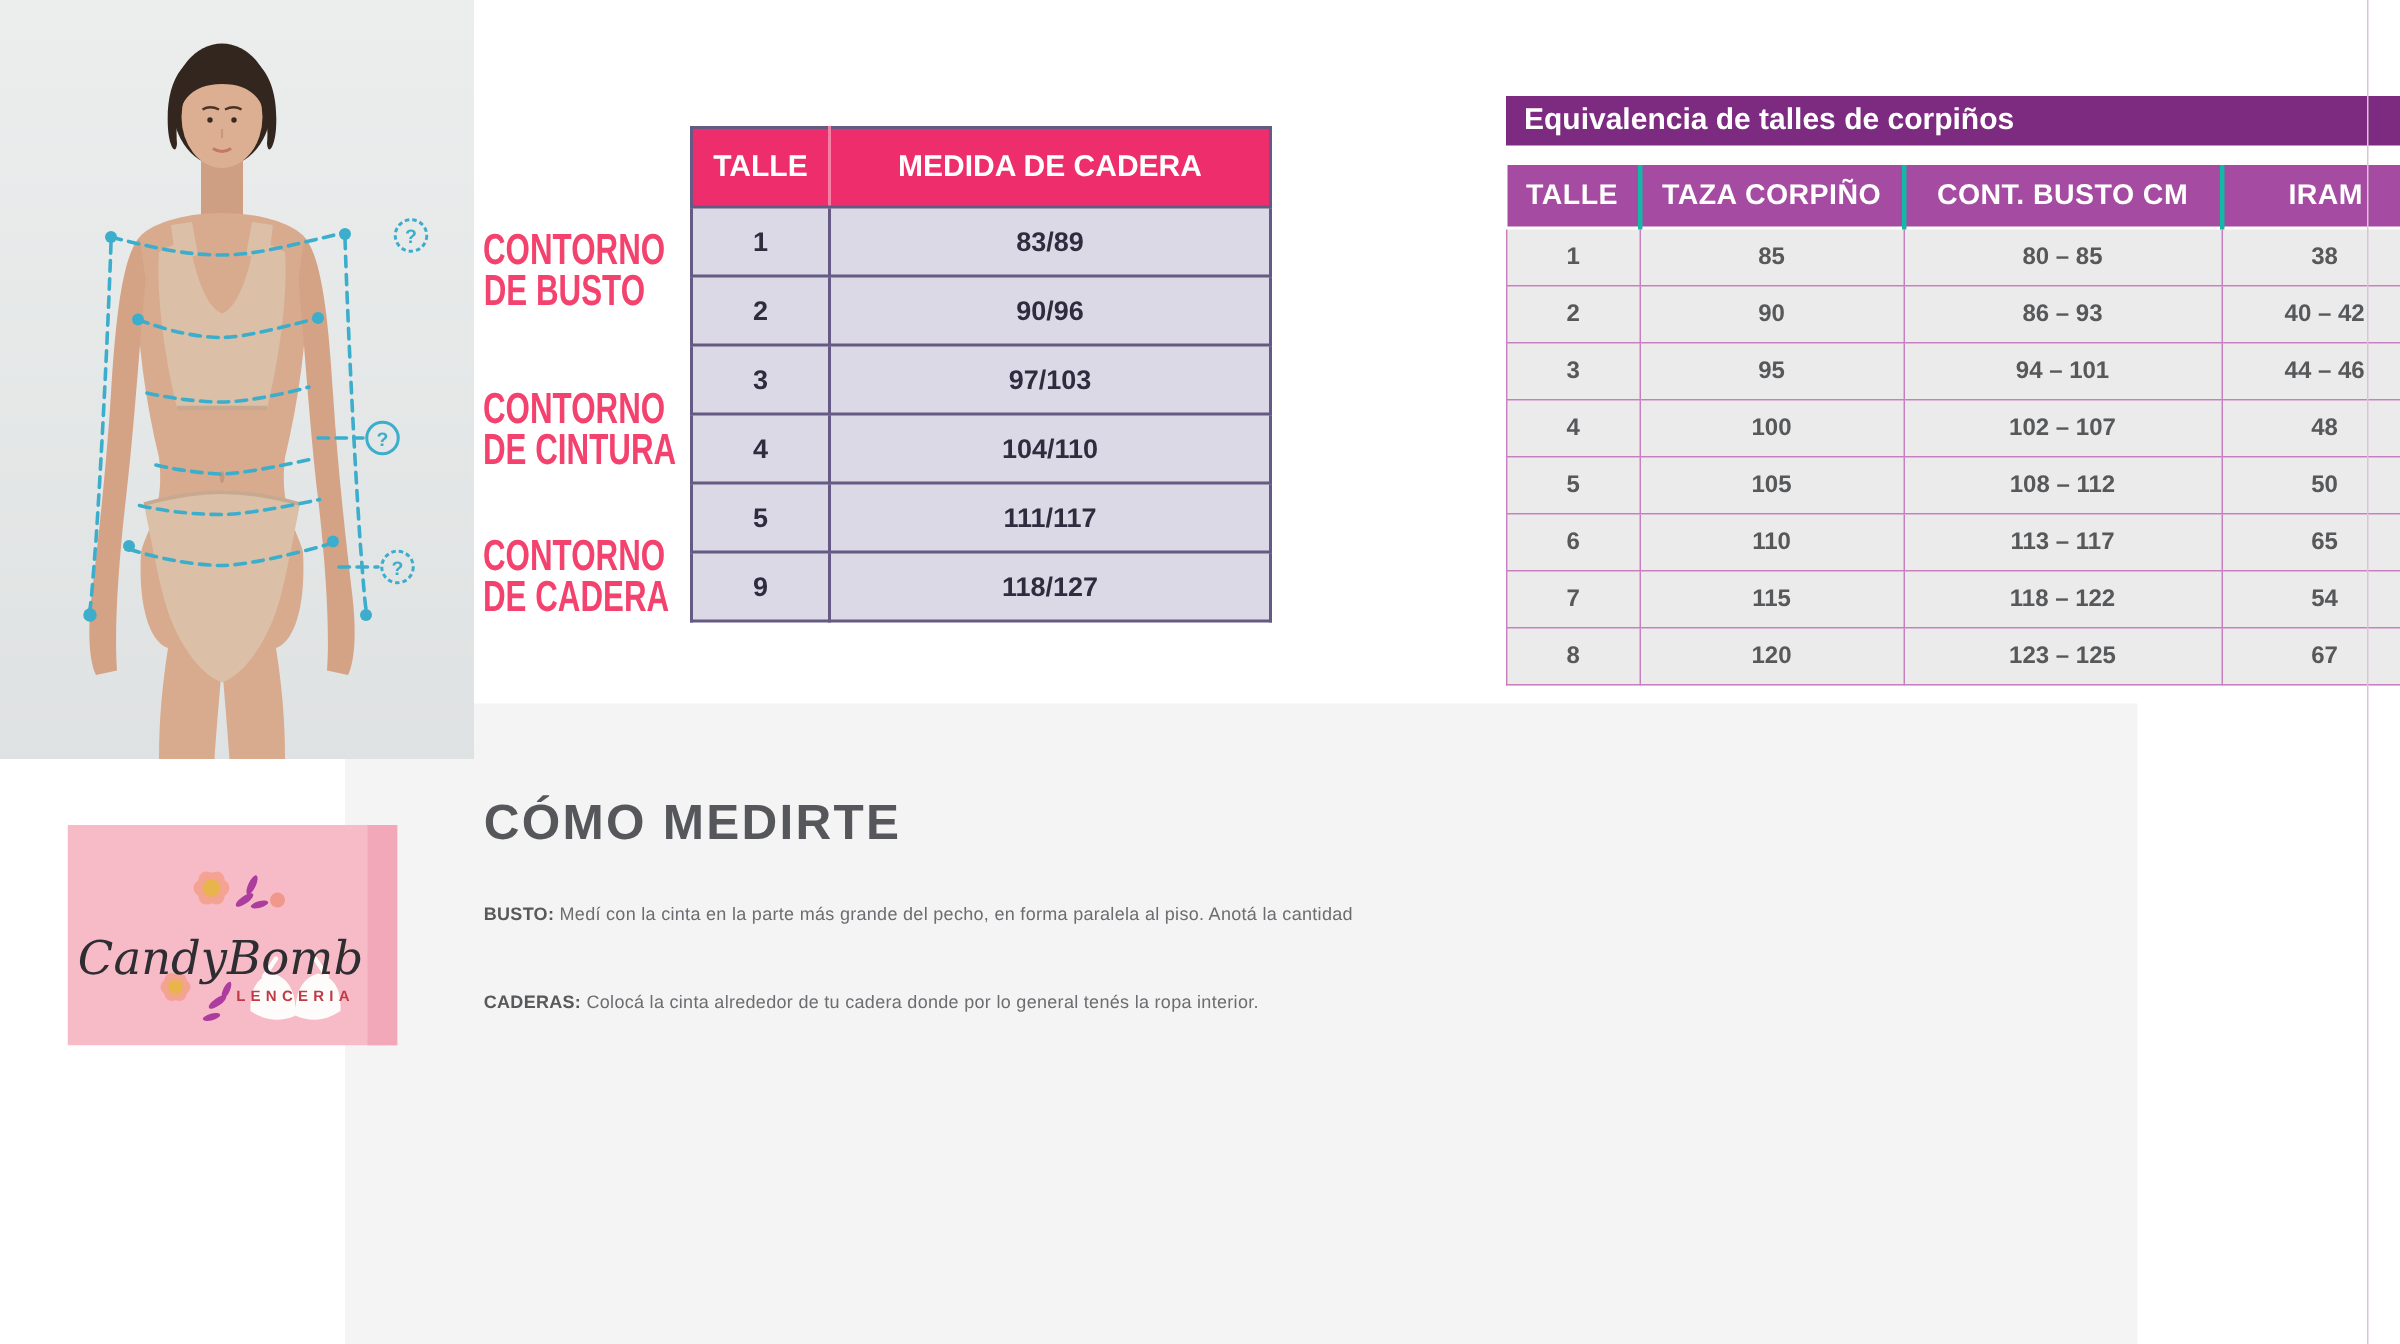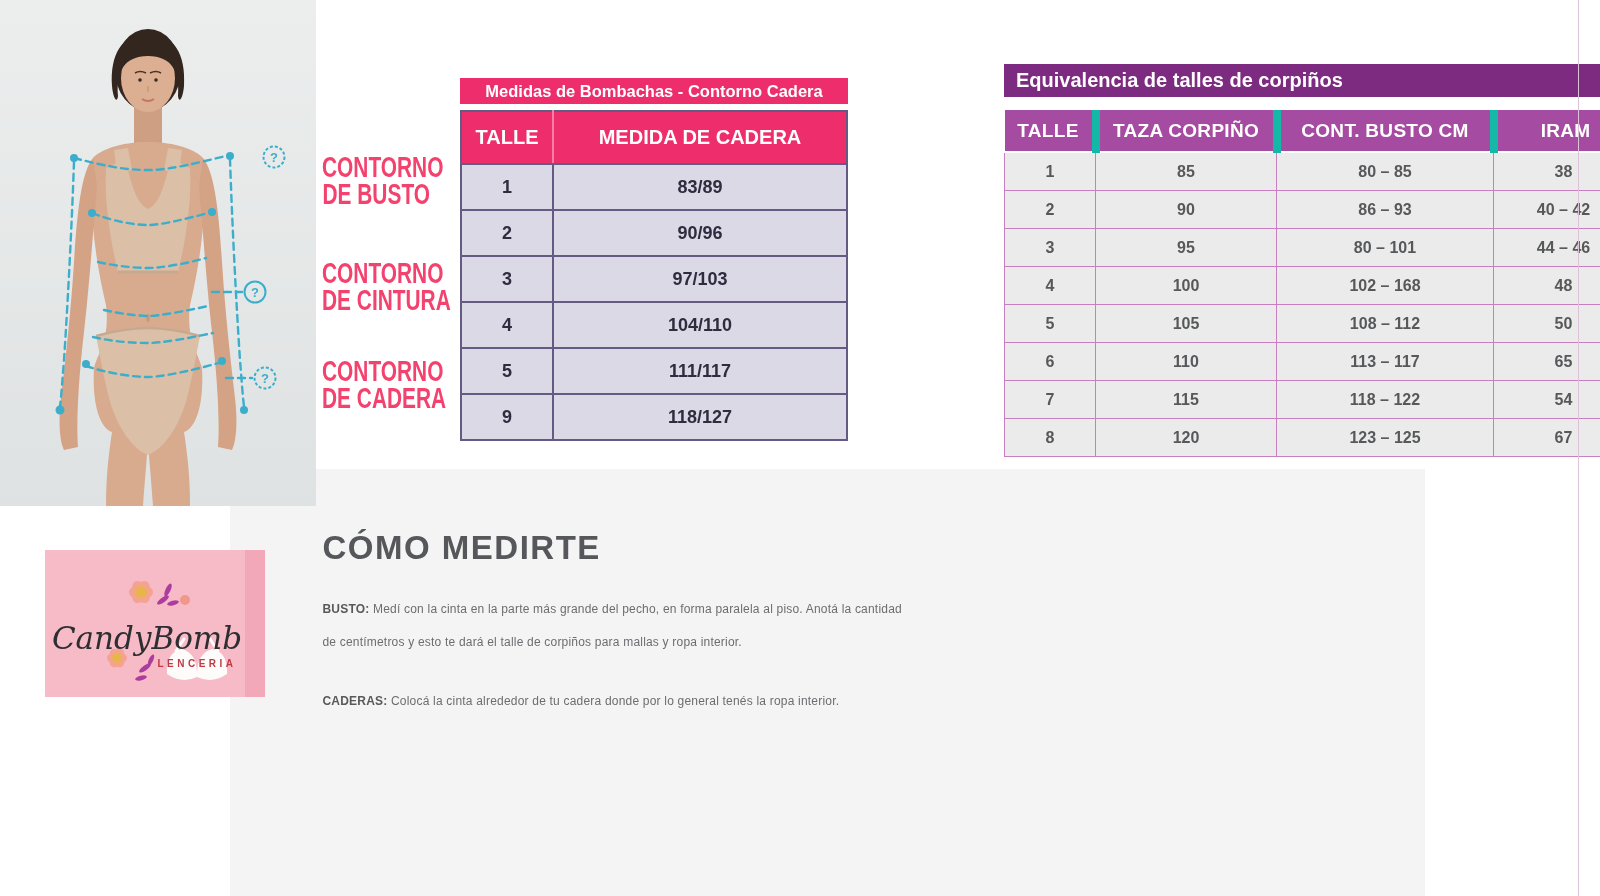--- a/index.html
+++ b/index.html
@@ -39,21 +39,21 @@
   .tbl-bombachas th:first-child{width:88px;border-right:2px solid #f77fa6;}
   .tbl-bombachas td{background:#dbd9e5;color:#2e2c3e;font-weight:bold;font-size:18px;height:42px;
       text-align:center;border:2px solid #645a84;}
 
   
   .tbl-corpinos{position:absolute;left:957px;top:64px;width:597px;padding-left:47px;}
   .tbl-corpinos .tc-title{background:#7d2b80;color:#fff;font-weight:bold;font-size:20px;
       height:33px;line-height:33px;padding-left:12px;box-sizing:border-box;}
   .tbl-corpinos table{border-collapse:collapse;width:597px;margin-top:13px;table-layout:fixed;}
   .tbl-corpinos th{background:#a54ba1;color:#fff;font-weight:bold;font-size:19px;height:39px;
-      border-left:8px solid #14b8a6;letter-spacing:.3px;}
+      border-left:3px solid #14b8a6;letter-spacing:.3px;}
   .tbl-corpinos th:first-child{border-left:none;width:85px;}
   .tbl-corpinos th:nth-child(2){width:171px;}
   .tbl-corpinos th:nth-child(3){width:207px;}
   .tbl-corpinos th:nth-child(4){width:134px;}
   .tbl-corpinos td{background:#ebebeb;color:#57585a;font-weight:bold;font-size:16px;height:35px;
       text-align:center;border:1px solid #c77fc0;}
   .tbl-corpinos tbody tr:first-child td{border-top:2px solid #ffffff;}
 
   
   .logo-box{position:absolute;left:45px;top:550px;width:208px;height:147px;z-index:4;}
@@ -64,21 +64,20 @@
 <div class="page">
 
   <div class="bottom-panel">
     <div class="panel-inner">
       <div class="howto-title">CÓMO MEDIRTE</div>
       <p class="howto-p">
         <span class="pline">
           <strong>BUSTO:</strong>
           <span>Medí con la cinta en la parte más grande del pecho, en forma paralela al piso. Anotá la cantidad</span>
         </span>
-        <span class="pline">de centímetros y esto te dará el talle de corpiños para mallas y ropa interior.</span>
       </p>
       <p class="howto-p">
         <strong>CADERAS:</strong>
         <span>Colocá la cinta alrededor de tu cadera donde por lo general tenés la ropa interior.</span>
       </p>
     </div>
   </div>
 
   <div class="photo">
     <svg width="316" height="506" viewBox="0 0 316 506" xmlns="http://www.w3.org/2000/svg">
@@ -170,21 +169,20 @@
   <div class="measure-label lbl-cintura">
     <div>CONTORNO</div>
     <div>DE CINTURA</div>
   </div>
   <div class="measure-label lbl-cadera">
     <div>CONTORNO</div>
     <div>DE CADERA</div>
   </div>
 
   <div class="tbl-bombachas">
-    <div class="tb-title">Medidas de Bombachas - Contorno Cadera</div>
     <table>
       <thead>
         <tr>
           <th>TALLE</th>
           <th>MEDIDA DE CADERA</th>
         </tr>
       </thead>
       <tbody>
           <tr>
             <td>1</td>
@@ -234,27 +232,27 @@
           </tr>
           <tr>
             <td>2</td>
             <td>90</td>
             <td>86 – 93</td>
             <td>40 – 42</td>
           </tr>
           <tr>
             <td>3</td>
             <td>95</td>
-            <td>80 – 101</td>
+            <td>94 – 101</td>
             <td>44 – 46</td>
           </tr>
           <tr>
             <td>4</td>
             <td>100</td>
-            <td>102 – 168</td>
+            <td>102 – 107</td>
             <td>48</td>
           </tr>
           <tr>
             <td>5</td>
             <td>105</td>
             <td>108 – 112</td>
             <td>50</td>
           </tr>
           <tr>
             <td>6</td>

